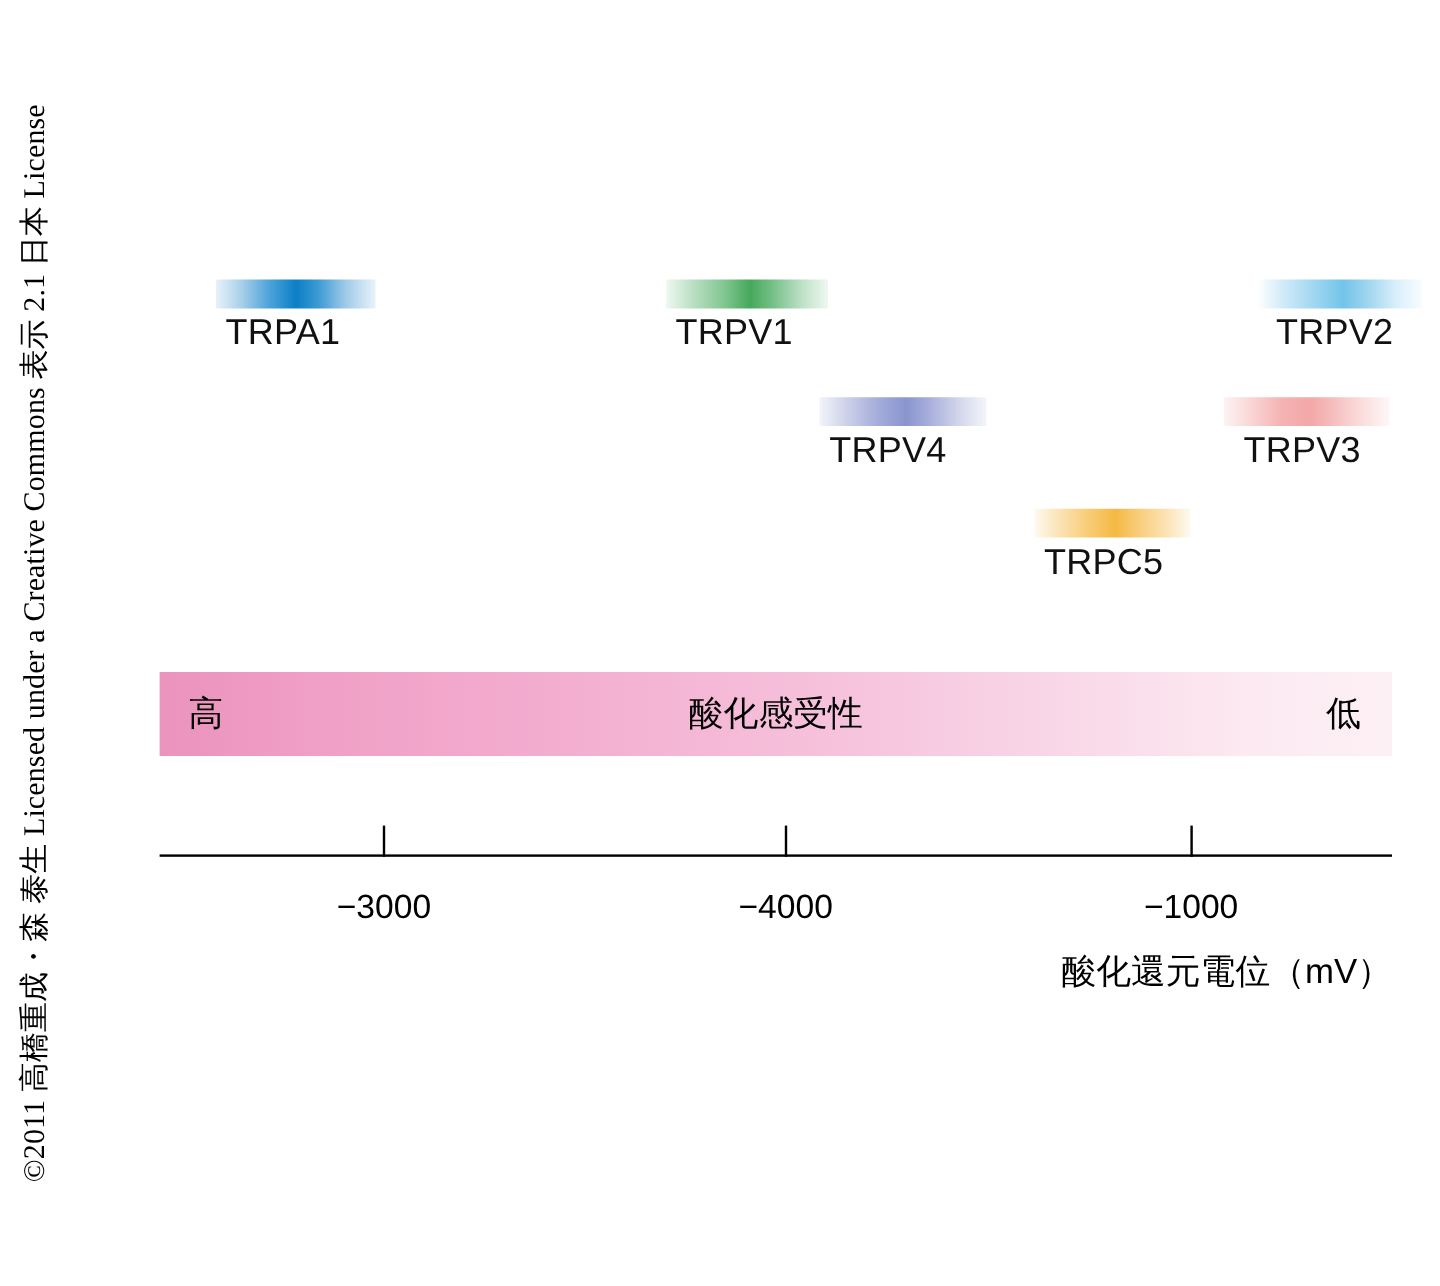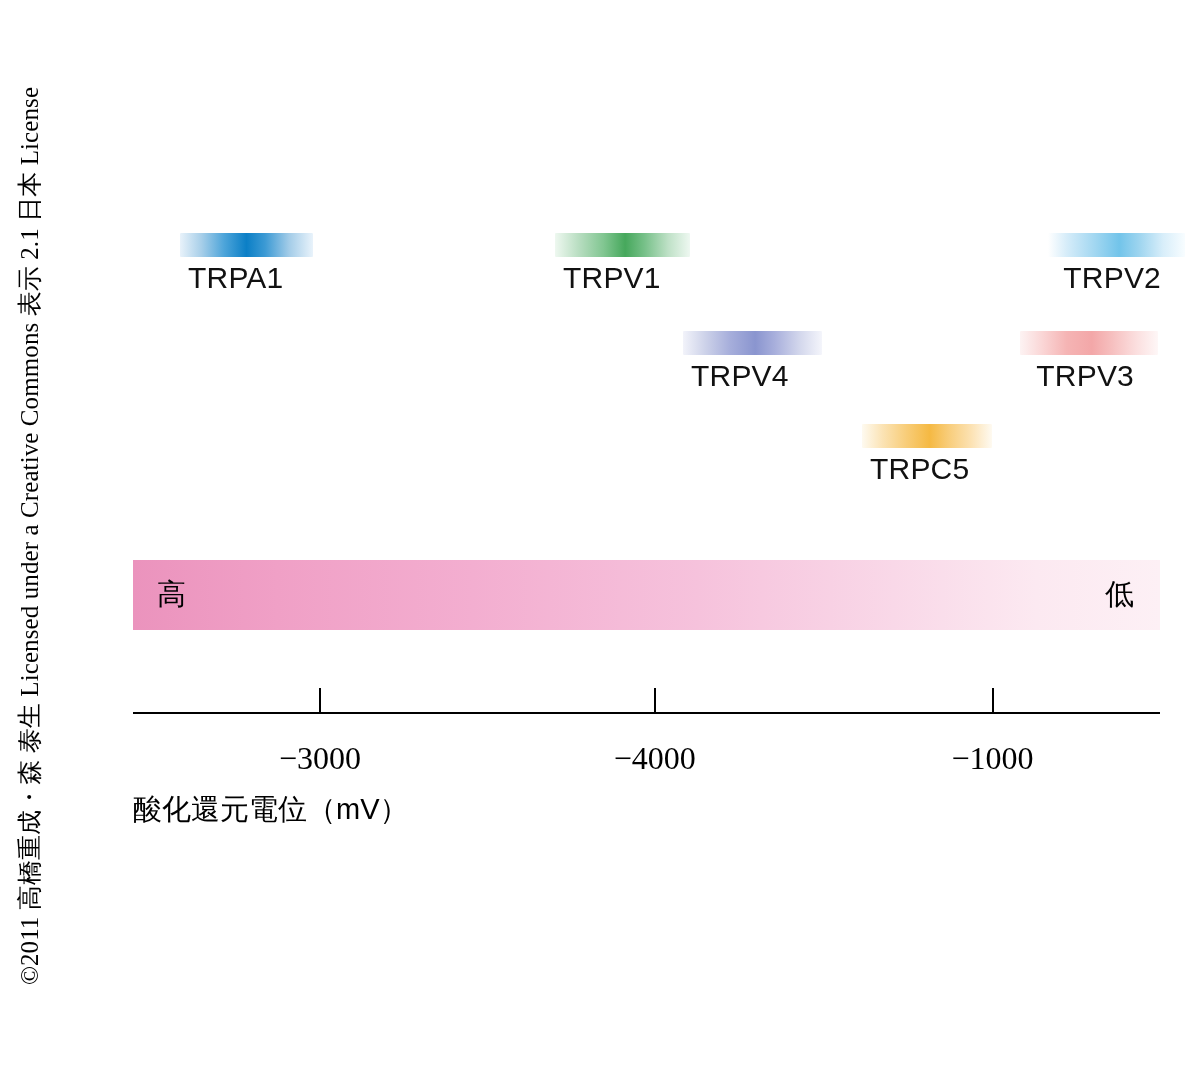--- a/index.html
+++ b/index.html
@@ -124,31 +124,31 @@
     bottom: 0px;
     width: 2px;
     height: 26px;
     background: #000000;
     transform: translateX(-1px);
   }
   .axis-tick-label {
     position: absolute;
     top: 28px;
     transform: translateX(-50%);
-    font-size: 32px;
-    font-family: Liberation Serif, serif;
+    font-size: 28px;
+    font-family: Liberation Sans, sans-serif;
     color: #000000;
     white-space: nowrap;
   }
   #axis-title {
     position: absolute;
     left: 133px;
     top: 790px;
     width: 1027px;
-    text-align: left;
+    text-align: right;
     font-size: 29px;
     font-family: "Liberation Sans", "DejaVu Sans", sans-serif;
     color: #000000;
   }
 </style>
 </head>
 <body>
 
 <div id="credit-vertical">
   <span class="credit-text">©2011 高橋重成・森 泰生 Licensed under a Creative Commons 表示 2.1 日本 License</span>
@@ -179,20 +179,21 @@
       </div>
       <div class="channel-entry" style="left: 862px; top: 424px; width: 130px;">
         <div class="channel-bar" style="width: 130px; background: linear-gradient(to right, rgb(254, 250, 240) 0%, rgb(251, 227, 180) 16%, rgb(248, 205, 121) 34%, rgb(245, 185, 67) 52%, rgb(248, 204, 120) 66%, rgb(252, 226, 179) 84%, rgb(254, 250, 241) 100%);"></div>
         <span class="channel-label align-left">TRPC5</span>
       </div>
     </div>
 
   <div id="sensitivity-band">
     <div class="band-fill"></div>
     <span class="band-label" id="band-label-high">高</span>
+    <span class="band-label" id="band-label-title">酸化感受性</span>
     <span class="band-label" id="band-label-low">低</span>
   </div>
 
   <div id="axis">
     <div id="axis-line"></div>
 
   <div class="axis-tick" style="left: 18.2%;"></div>
       <span class="axis-tick-label" style="left: 18.2%;">−3000</span>
       <div class="axis-tick" style="left: 50.8%;"></div>
       <span class="axis-tick-label" style="left: 50.8%;">−4000</span>

